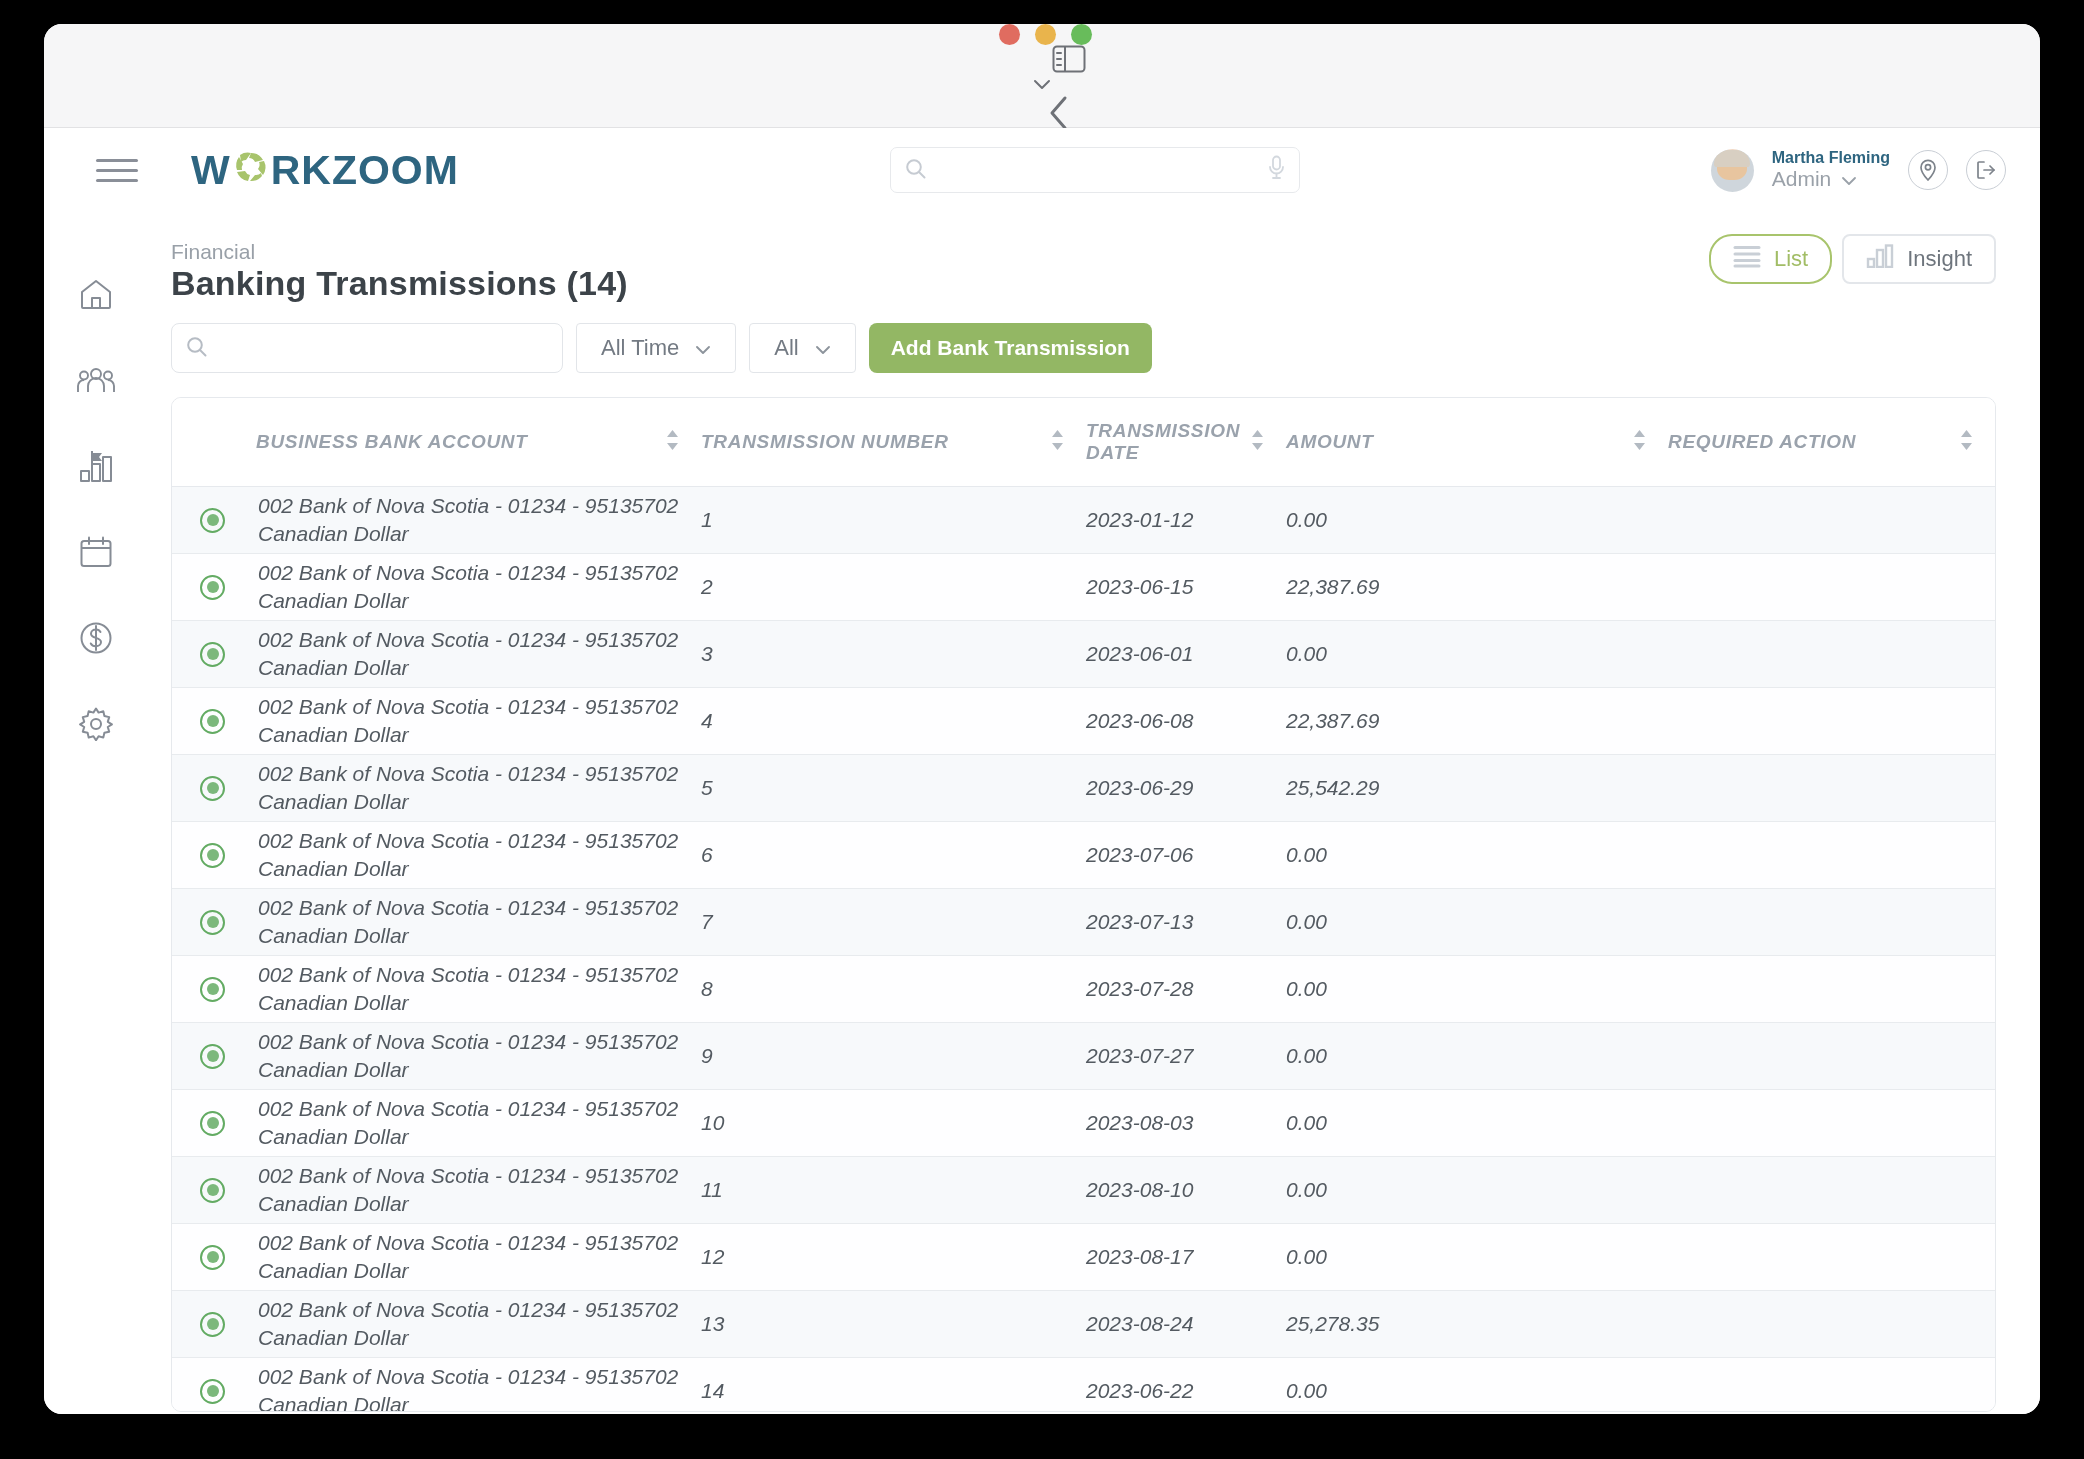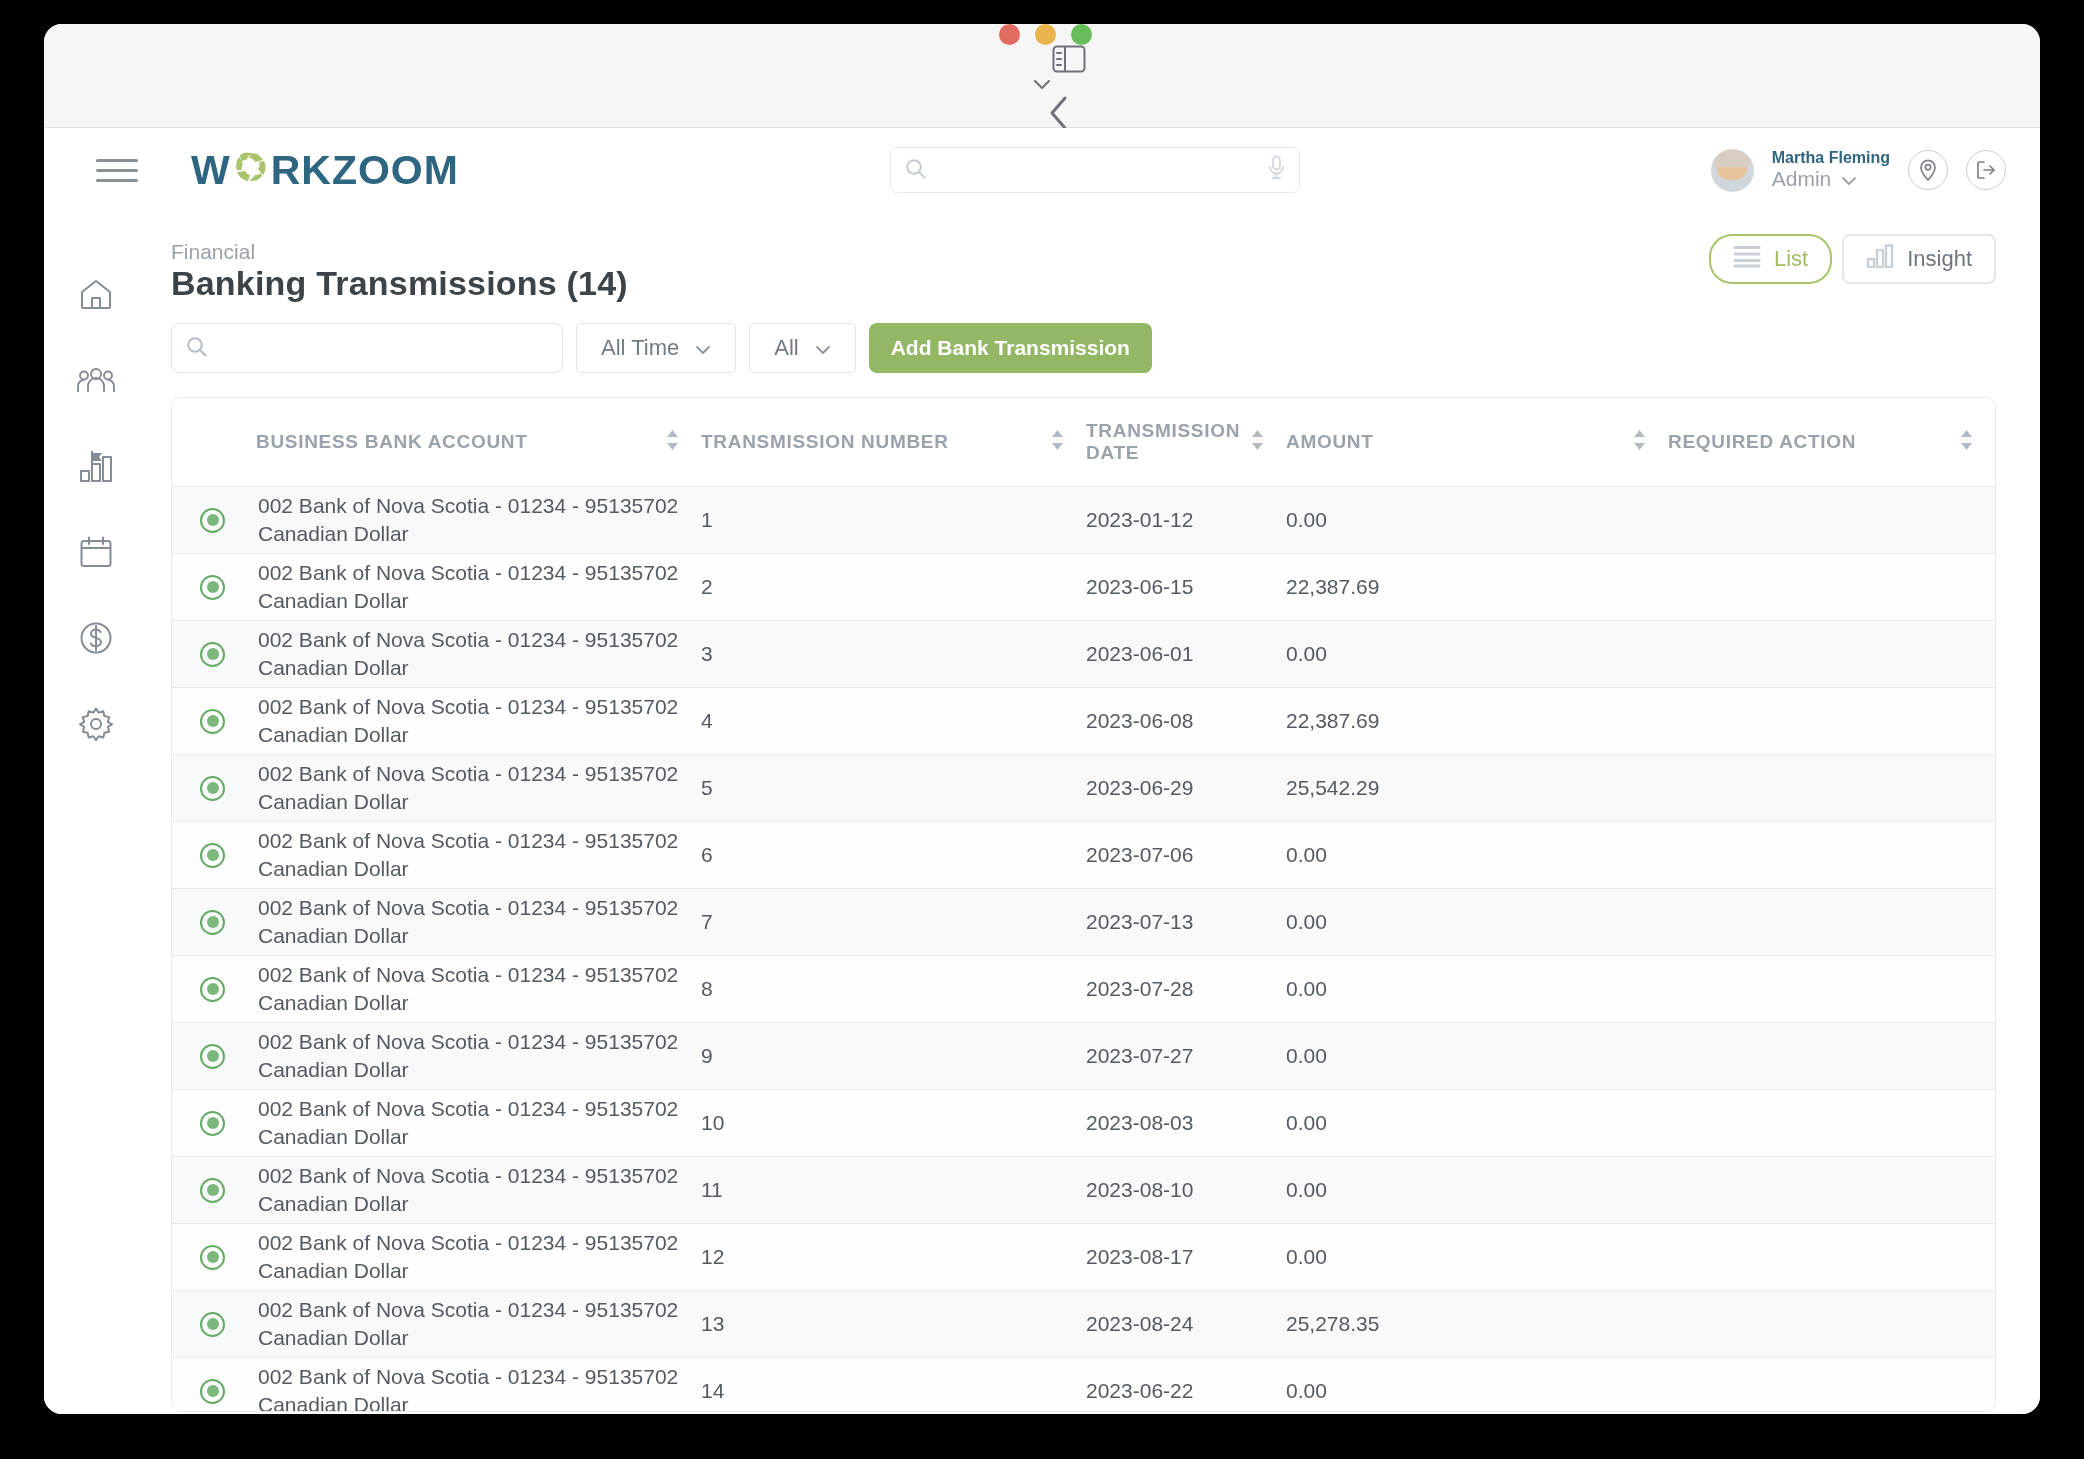--- a/index.html
+++ b/index.html
@@ -148,21 +148,21 @@
 
   
   .tablecard {
     margin-top: 24px;
     border: 1px solid #e6e9ed;
     border-radius: 10px;
     background: #fff;
     overflow: hidden;
     height: 1015px;
   }
-  table { width: 100%; border-collapse: collapse; table-layout: fixed; }
+  table { width: 100%; border-collapse: collapse; table-layout: fixed; font-style: italic; }
   thead th {
     text-align: left;
     font-size: 19px; font-weight: bold; letter-spacing: .7px;
     color: #9aa2ac; padding: 22px 0 22px 0; background: #fff;
     border-bottom: 1px solid #e6e9ed; vertical-align: middle;
   }
   th .th-inner { display: flex; align-items: center; justify-content: space-between; padding-right: 22px; }
   .col-status { width: 84px; }
   .col-acct  { width: 445px; }
   .col-num   { width: 385px; }

